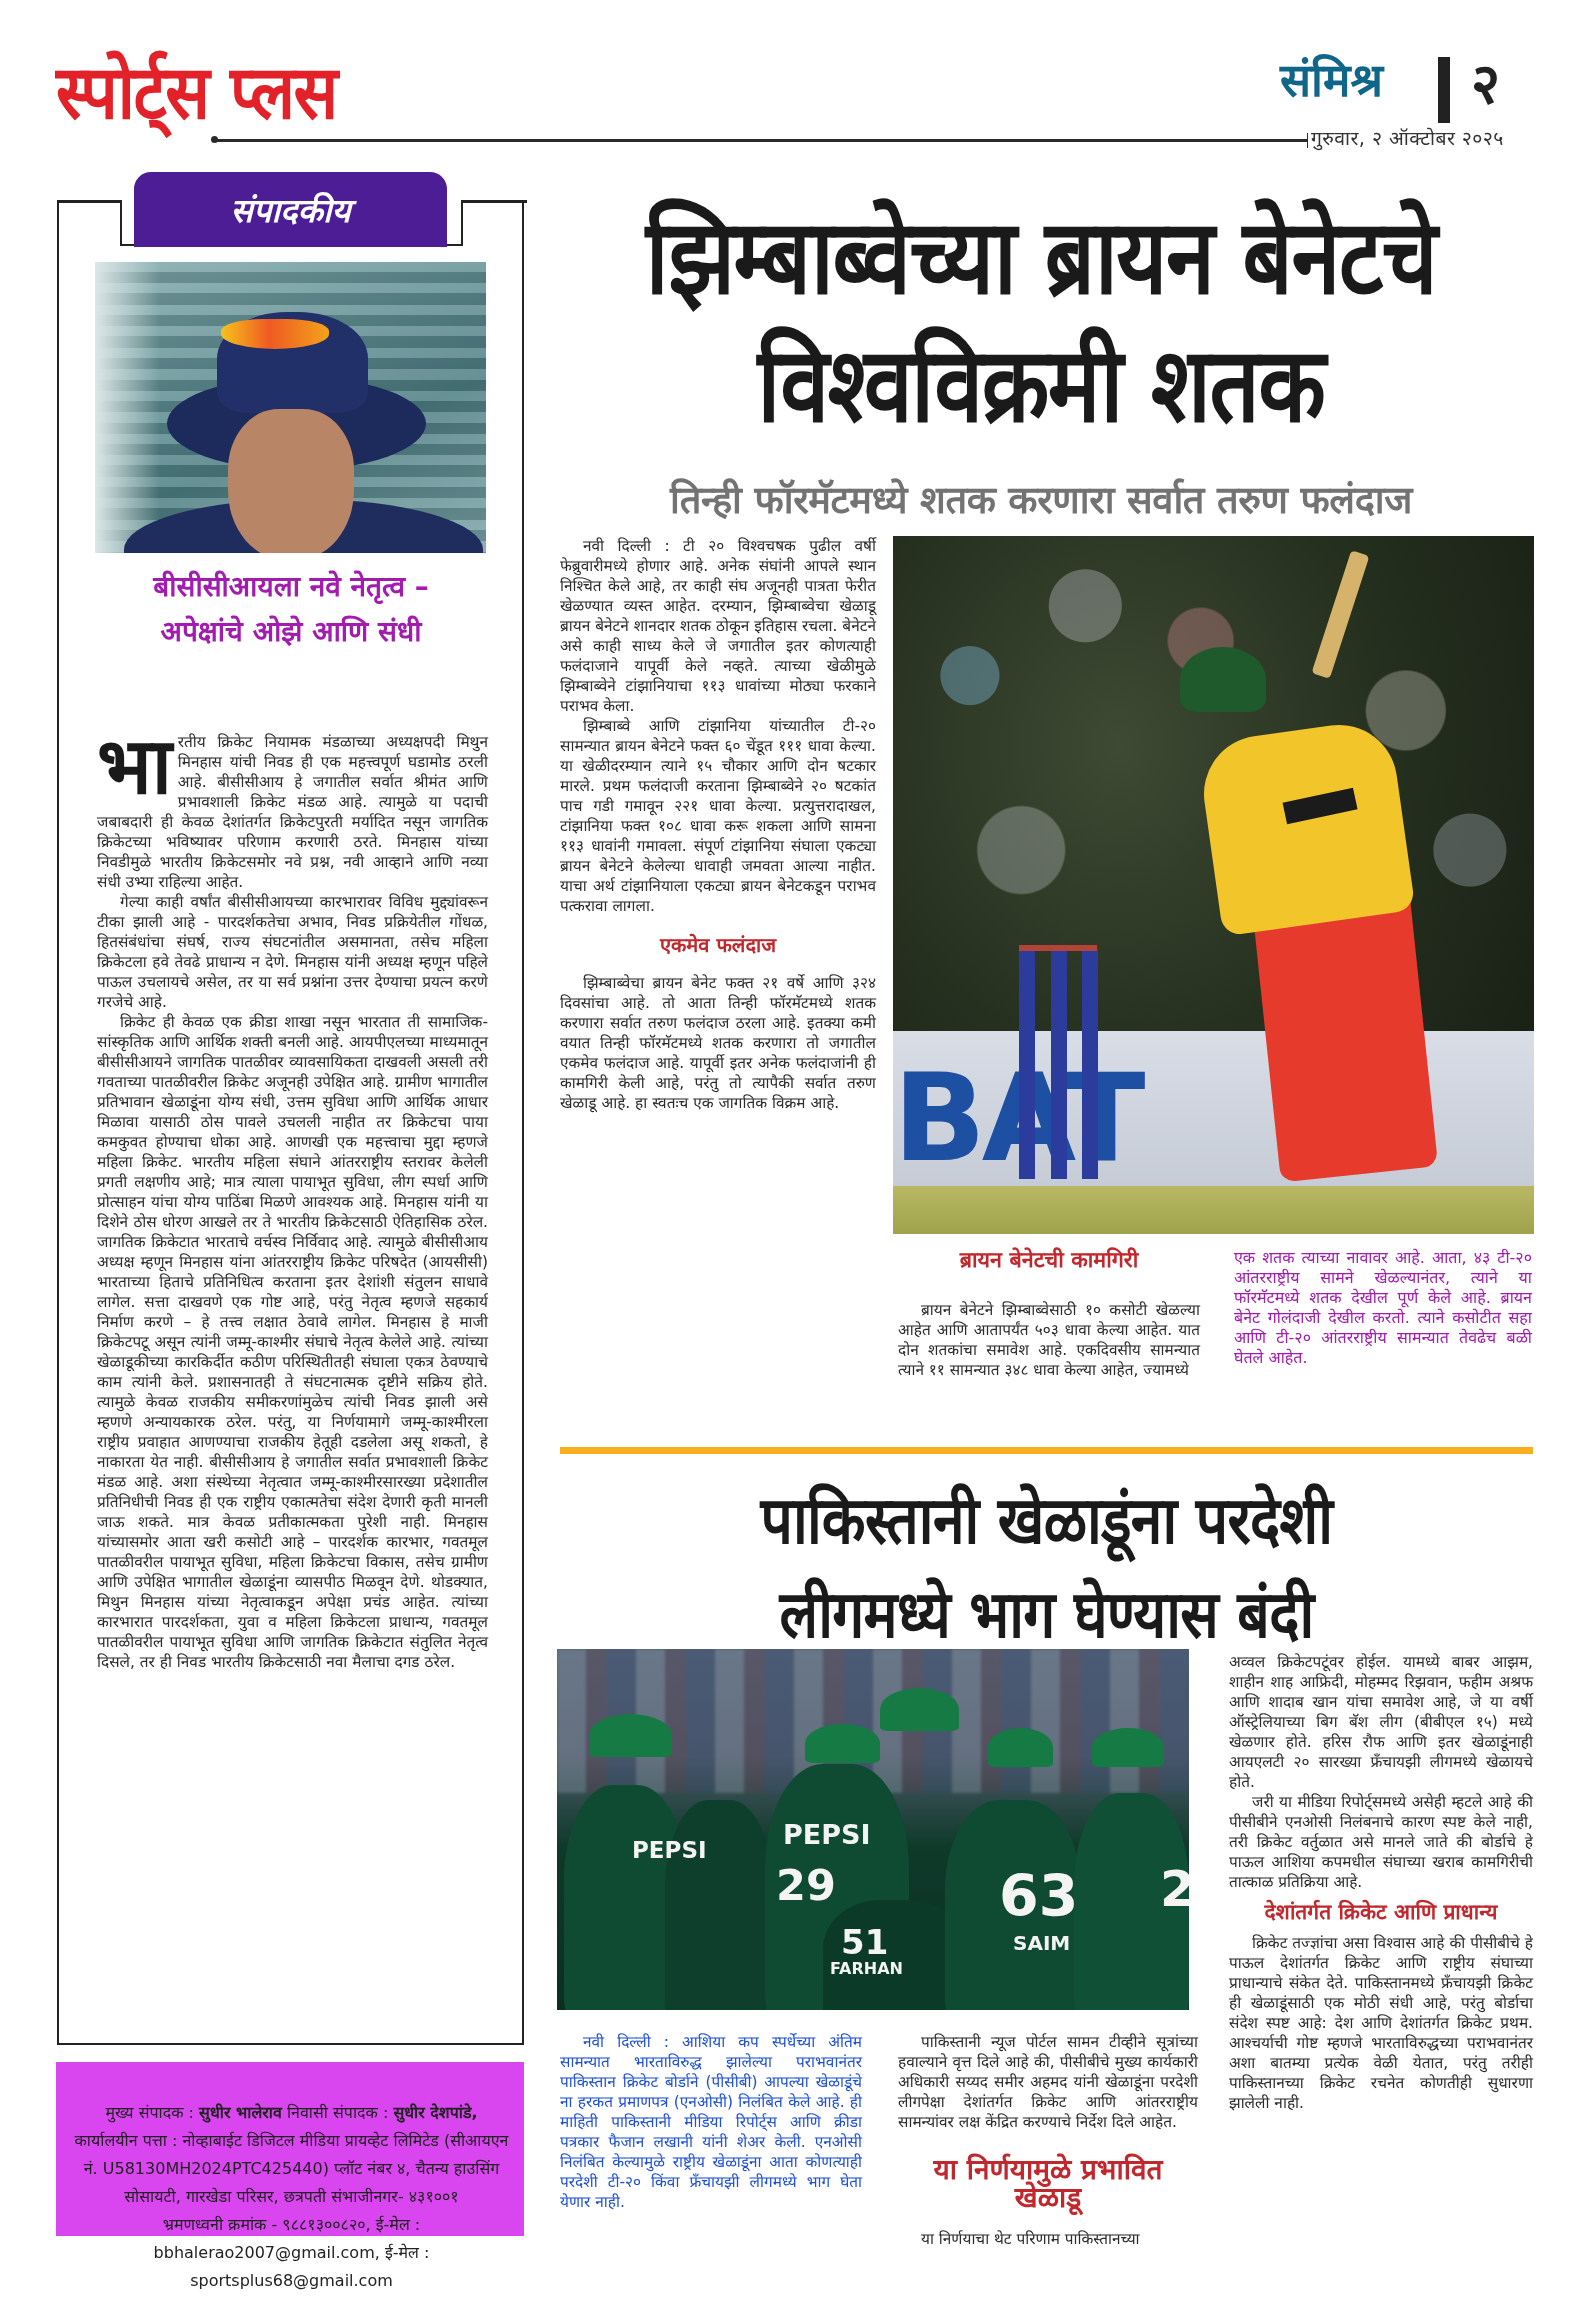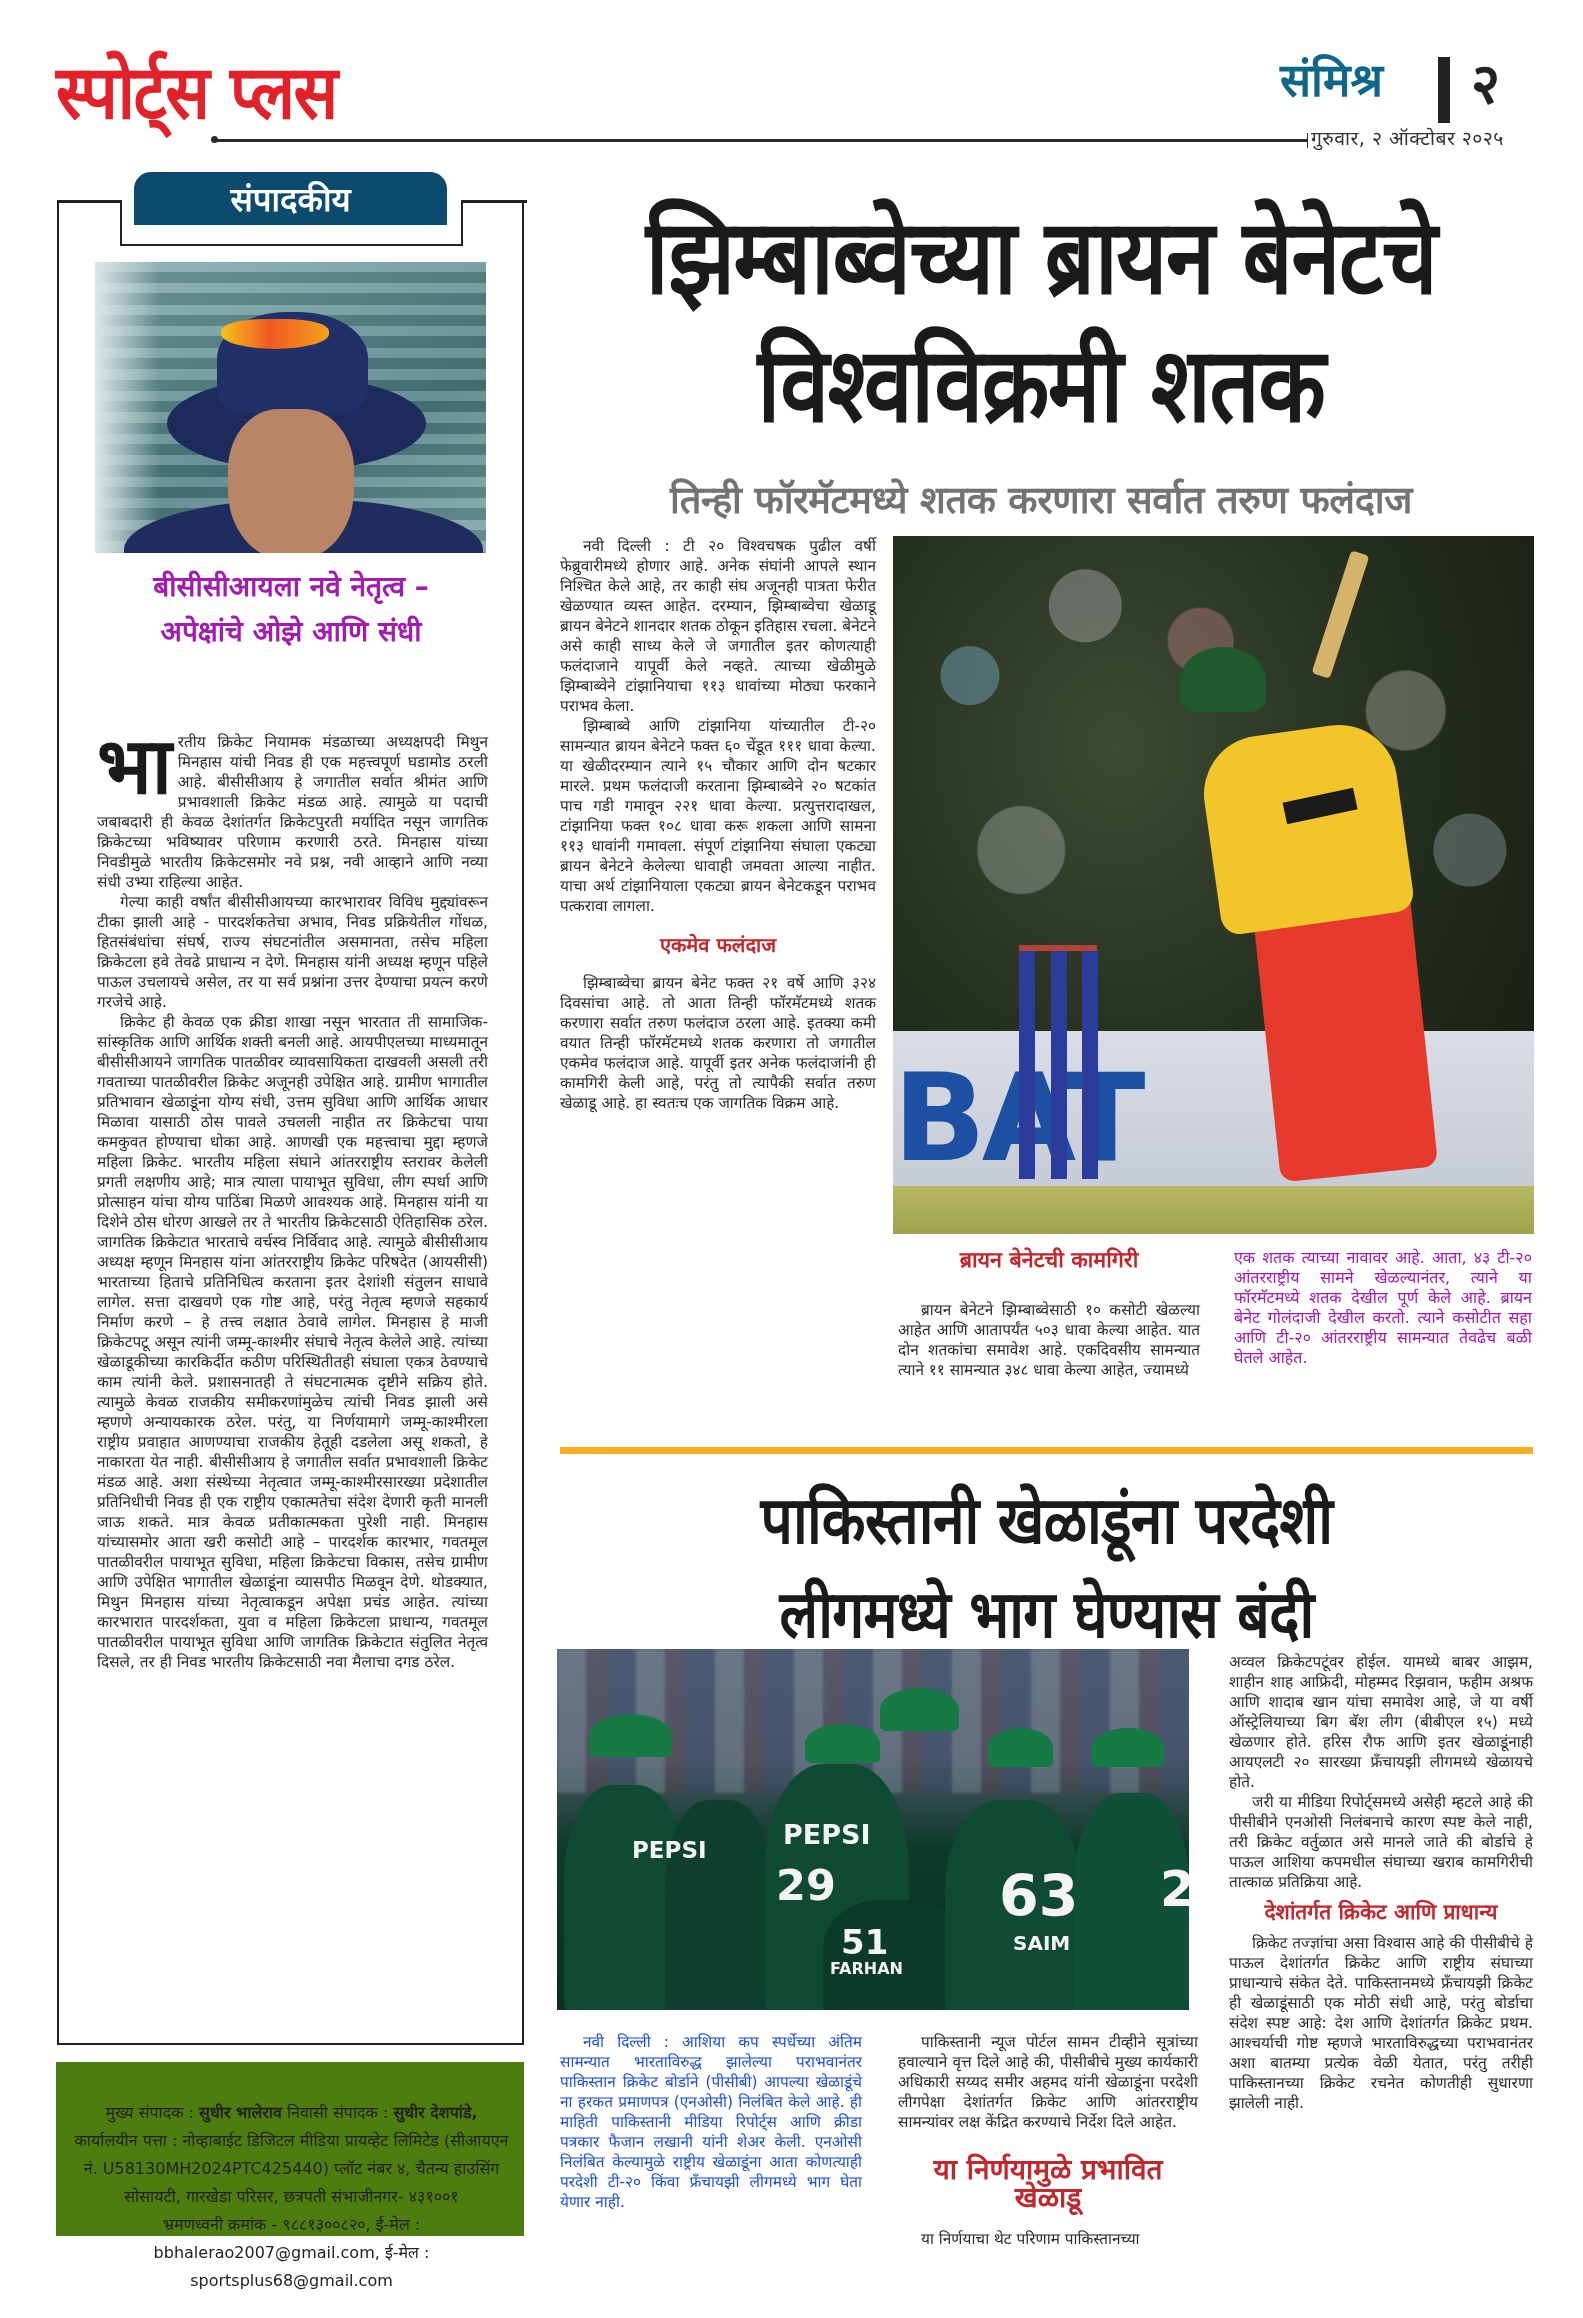--- a/index.html
+++ b/index.html
@@ -14,39 +14,39 @@
   .section-name { position: absolute; left: 1280px; top: 57px; font-weight: 900; font-size: 46px; line-height: 1; color: #0f6688; }
   .section-divider { position: absolute; left: 1438px; top: 57px; width: 12.2px; height: 66px; background: #222; }
   .page-number { position: absolute; left: 1471px; top: 56px; font-size: 56px; font-weight: 700; line-height: 1; color: #222; }
   .issue-date { position: absolute; left: 1311px; top: 129px; font-size: 19.4px; line-height: 1; color: #333; letter-spacing: 0.4px; }
 
   
   .editorial-frame { position: absolute; left: 57px; top: 200px; width: 467px; height: 1845px; border: 2.9px solid #222; border-top: none; }
   .editorial-frame-top-left { position: absolute; left: 57px; top: 200px; width: 65px; height: 2.9px; background: #222; }
   .editorial-frame-top-right { position: absolute; left: 461px; top: 200px; width: 66px; height: 2.9px; background: #222; }
   .editorial-tab-border { position: absolute; left: 120px; top: 200px; width: 343px; height: 46px; border: 2.9px solid #222; border-top: none; background: #fff; }
-  .editorial-tab { position: absolute; left: 134px; top: 172px; width: 313px; height: 53px; background: #0c4a6e; border-radius: 17px 17px 0 0; color: #fff; font-weight: 700; font-size: 33px; display: flex; align-items: center; justify-content: center; }
+  .editorial-tab { position: absolute; left: 134px; top: 172px; width: 313px; height: 75px; background: #4c1d95; border-radius: 17px 17px 0 0; color: #fff; font-weight: 700; font-size: 33px; display: flex; align-items: center; justify-content: center; font-style: italic; }
 
   .editorial-photo { position: absolute; left: 95px; top: 262px; width: 391px; height: 291px; overflow: hidden; background: linear-gradient(160deg, #7fa8ab 0%, #5f8e92 35%, #4a7b80 60%, #7aa3a6 100%); }
   .editorial-photo .steps { position: absolute; inset: 0; background: repeating-linear-gradient(180deg, rgba(255,255,255,0.16) 0 10px, rgba(0,0,0,0.12) 10px 21.5px); }
   .editorial-photo .light { position: absolute; left: 0; top: 0; width: 65px; height: 100%; background: linear-gradient(90deg, #dce7e7, rgba(220,231,231,0)); }
   .editorial-photo .hat-brim { position: absolute; left: 72px; top: 115px; width: 259px; height: 93px; border-radius: 50%; background: #1d2a5c; }
   .editorial-photo .hat-crown { position: absolute; left: 122px; top: 50px; width: 151px; height: 101px; border-radius: 46% 46% 20% 20%; background: #22306a; }
   .editorial-photo .shades { position: absolute; left: 126px; top: 57px; width: 108px; height: 30px; border-radius: 40% 40% 50% 50%; background: linear-gradient(90deg, #f6c21b, #ef5a22 45%, #f3a31b); }
   .editorial-photo .face { position: absolute; left: 133px; top: 147px; width: 126px; height: 151px; border-radius: 40% 40% 46% 46%; background: #b88566; }
   .editorial-photo .torso { position: absolute; left: 29px; top: 237px; width: 359px; height: 101px; border-radius: 50% 50% 0 0; background: #1f2c5e; }
   .editorial-photo .collar { position: absolute; left: 147px; top: 244px; width: 108px; height: 57px; background: #8ec6e6; clip-path: polygon(0 0, 100% 0, 50% 100%); }
 
   .editorial-headline { position: absolute; left: 72px; top: 564px; width: 438px; text-align: center; font-weight: 700; font-size: 28px; line-height: 45px; color: #a21caf; }
   .editorial-body { position: absolute; left: 97px; top: 732px; width: 391px; font-size: 15.4px; line-height: 20px; color: #2a2a2a; text-align: justify; }
   .editorial-body p { text-indent: 23px; }
   .editorial-body p.lead { text-indent: 0; }
   .dropcap { float: left; font-size: 78px; line-height: 62px; font-weight: 900; margin: 2.9px 5.7px 0 0; color: #1a1a1a; }
 
-  .imprint-box { position: absolute; left: 56px; top: 2062px; width: 468px; height: 174px; background: #4d7c0f; padding: 37px 10px 0 13px; font-size: 16px; line-height: 28px; color: #222; text-align: center; }
+  .imprint-box { position: absolute; left: 56px; top: 2062px; width: 468px; height: 174px; background: #d946ef; padding: 37px 10px 0 13px; font-size: 16px; line-height: 28px; color: #222; text-align: center; }
   .imprint-box b { font-weight: 700; }
 
   
   .main-headline { position: absolute; left: 560px; top: 194px; width: 962px; text-align: center; font-weight: 900; font-size: 88px; line-height: 108px; color: #1a1a1a; letter-spacing: -1.4px; transform: scaleY(1.18); transform-origin: center top; }
   .main-subheadline { position: absolute; left: 560px; top: 481px; width: 962px; text-align: center; font-weight: 700; font-size: 38px; line-height: 1; color: #737373; letter-spacing: -0.4px; }
 
   .main-col-1 { position: absolute; left: 560px; top: 536px; width: 316px; font-size: 15.4px; line-height: 20px; color: #2a2a2a; text-align: justify; }
   .main-col-1 p { text-indent: 23px; }
   .subhead-red { color: #c0282d; font-weight: 700; font-size: 20px; text-align: center; line-height: 1; }
   .main-col-1 .subhead-red { margin: 18.7px 0 18.7px; }

